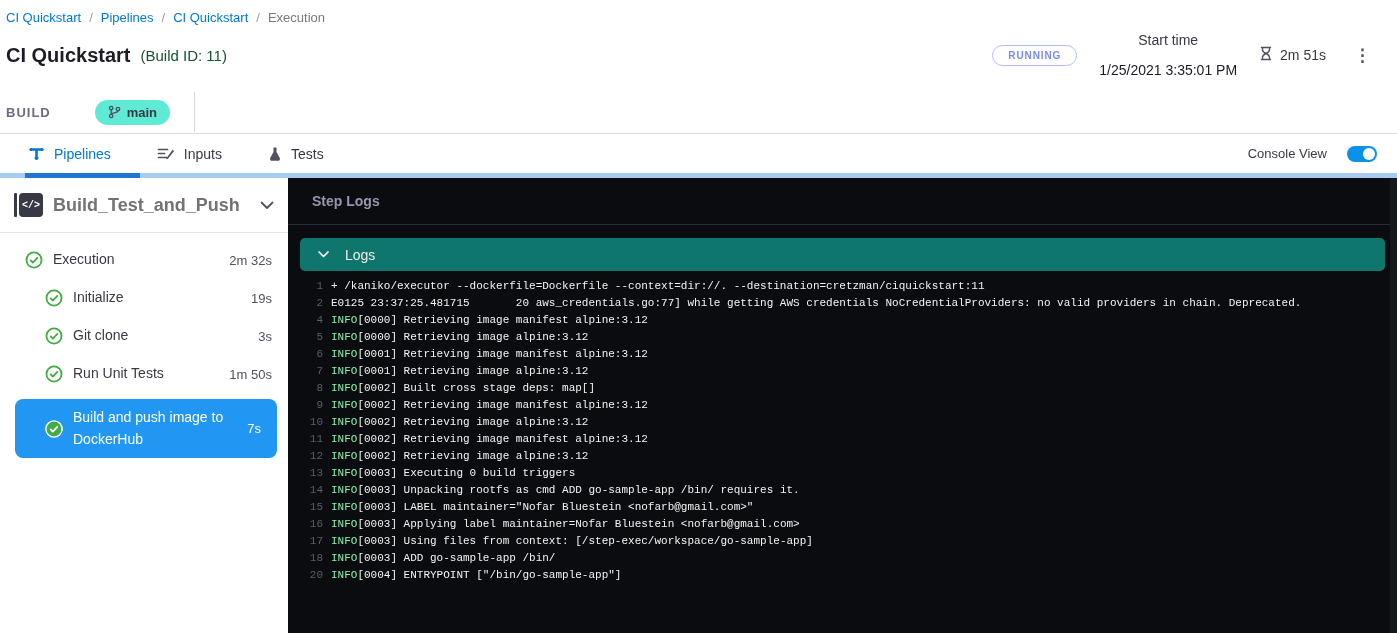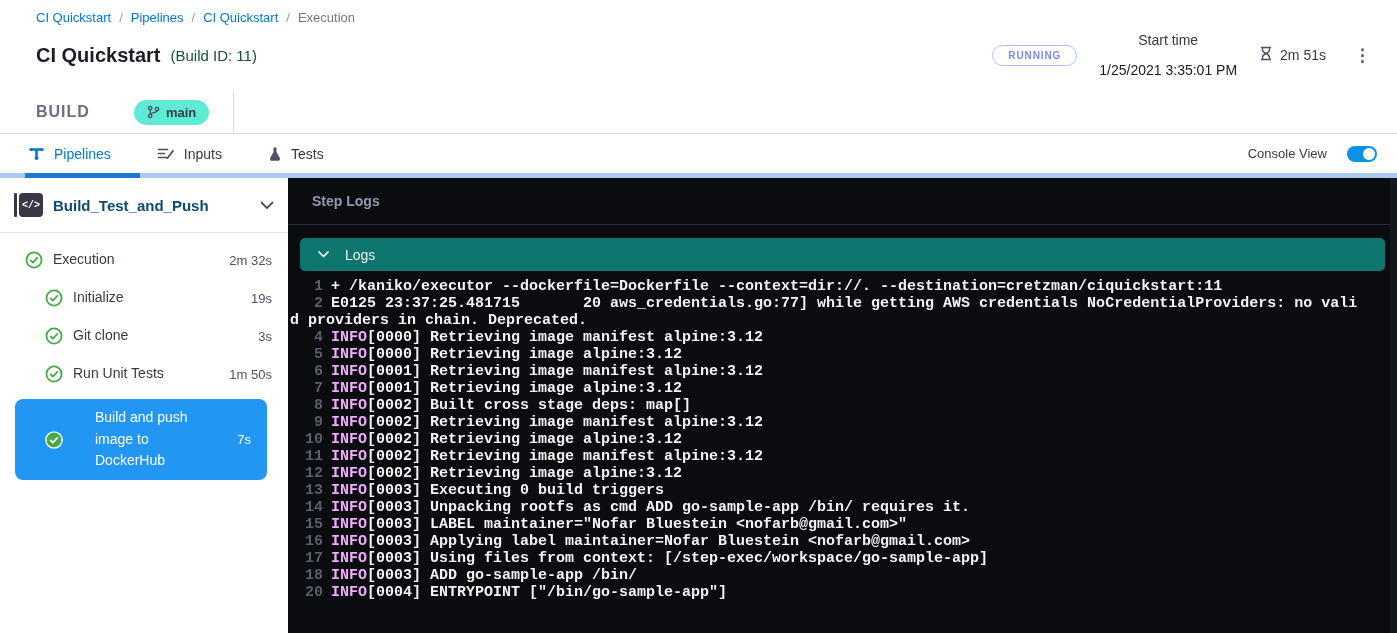--- a/index.html
+++ b/index.html
@@ -2,41 +2,41 @@
 <html><head>
 <meta charset="utf-8">
 <style>
   * { margin:0; padding:0; box-sizing:border-box; }
   html,body { width:1397px; height:633px; overflow:hidden; background:#fff;
     font-family:"Liberation Sans", sans-serif; -webkit-font-smoothing:antialiased; }
 
   .page { width:1397px; height:633px; display:flex; flex-direction:column; }
 
   
-  .top { padding:10px 0 0 36px; background:#fff; }
+  .top { padding:10px 0 0 6px; background:#fff; }
   .breadcrumb { display:flex; align-items:center; gap:8px; font-size:13px; }
   .crumb-link { color:#0278d5; cursor:pointer; }
   .crumb-current { color:#77787f; }
   .crumb-sep { color:#9a9ba9; }
 
   .title-row { display:flex; align-items:center; margin-top:7px; padding-right:20px; }
   .page-title { font-size:20px; font-weight:bold; color:#1c1c28; }
   .build-id { font-size:15px; color:#14532d; margin-left:10px; }
   .title-right { margin-left:auto; display:flex; align-items:center; gap:22px; }
   .status-pill { border:1.5px solid #b3bcf8; color:#7b8af2; font-size:10px; font-weight:bold;
     letter-spacing:.9px; border-radius:12px; padding:4px 15px; background:#fff; }
   .start-group { display:flex; align-items:center; gap:14px; font-size:14px;flex-direction:column; }
   .start-label { color:#383946; }
   .start-value { color:#1c1c28; }
   .elapsed { display:flex; align-items:center; gap:7px; font-size:14px; color:#383946; }
   .kebab { color:#4f5162; font-size:17px; font-weight:bold; line-height:1; cursor:pointer;
     padding:4px 6px; letter-spacing:0; }
 
   .build-row { display:flex; align-items:center; margin-top:13px; height:42px; }
-  .build-label { font-size:16px; font-weight:bold; letter-spacing:1px; color:#6b6d85; }
+  .build-label { font-size:13px; font-weight:bold; letter-spacing:1px; color:#6b6d85; }
   .branch-chip { margin-left:44px; display:flex; align-items:center; gap:6px; background:#5eead4;
     border-radius:13px; padding:5px 13px; cursor:pointer; }
   .branch-name { font-size:13px; font-weight:bold; color:#383946; }
   .vdivider { width:1px; height:40px; background:#d9dae5; margin-left:24px; }
 
   
   .tabbar { border-top:1px solid #d9dae5; height:40px; display:flex; align-items:center;
     padding-left:28px; gap:46px; background:#fff; }
   .tab { display:flex; align-items:center; gap:9px; font-size:14px; color:#383946; cursor:pointer; }
   .tab.active { color:#0278d5; font-weight:500; }
@@ -52,50 +52,50 @@
   
   .content { flex:1; display:flex; min-height:0; }
 
   .sidebar { width:288px; background:#fff; display:flex; flex-direction:column; }
   .sb-header { height:54px; display:flex; align-items:center; padding:0 14px; }
   .stage-icon { display:flex; align-items:center; gap:2px; }
   .stage-icon .bar { width:3px; height:24px; background:#383946; border-radius:1px; }
   .stage-icon .box { width:24px; height:24px; background:#383946; border-radius:4px; color:#fff;
     font-size:10px; font-weight:bold; display:flex; align-items:center; justify-content:center;
     font-family:"Liberation Mono", monospace; }
-  .sb-title { margin-left:10px; font-size:15px; font-weight:bold; color:#0c4a6e; }
+  .sb-title { margin-left:10px; font-size:18px; font-weight:bold; color:#737373; }
   .sb-chevron { margin-left:auto; display:flex; cursor:pointer; }
   .sb-divider { border-bottom:1px solid #e1e3ea; }
 
   .steps { padding-top:14px; }
   .step-row { display:flex; align-items:center; min-height:26px; margin-bottom:12px;
     padding-right:16px; cursor:pointer; }
   .step-row .cicon { flex:0 0 18px; display:flex; }
   .step-label { margin-left:10px; font-size:14px; color:#383946; flex:1; line-height:1.55; }
   .step-duration { font-size:13px; color:#4f5162; margin-left:8px; white-space:nowrap; }
   .step-row.lvl0 { padding-left:25px; }
   .step-row.lvl1 { padding-left:45px; }
-  .step-row.selected { background:#2196f3; border-radius:8px; margin-left:15px; margin-right:21px;
-    padding:8px 16px 8px 30px; min-height:58px;gap:22px; }
+  .step-row.selected { background:#2196f3; border-radius:8px; margin-left:15px; margin-right:11px;
+    padding:8px 16px 8px 30px; min-height:58px; }
   .step-row.selected .step-label { color:#fff; max-width:172px; }
   .step-row.selected .step-duration { color:#fff; }
 
   
   .logpanel { flex:1; background:#0a0c0f; position:relative; overflow:hidden; }
   .steplogs-header { height:47px; display:flex; align-items:center; padding-left:24px;
     font-size:14px; font-weight:bold; color:#9597b0; border-bottom:1px solid #272e37;text-align:right; }
   .logs-bar { margin:13px 12px 0 12px; height:33px; background:#0f766e; border-radius:5px;
     display:flex; align-items:center; padding-left:18px; gap:16px; cursor:pointer; }
   .logs-bar-title { color:#eceded; font-size:14px; }
   .logs { margin-top:7px; padding:0 35px 0 2px;
-    font-family:"Liberation Mono", monospace; font-size:15px; line-height:17px; font-weight:bold; }
+    font-family:"Liberation Mono", monospace; font-size:11px; line-height:17px; font-weight:normal; }
   .log-line { white-space:pre-wrap; word-break:break-all; color:#f2f3f3; }
   .log-line .ln { display:inline-block; width:33px; margin-right:8px; text-align:right;
     color:#565f6b; }
-  .log-line .lvl { color:#f0abfc;margin-top:42px; }
+  .log-line .lvl { color:#86efac;margin-top:42px; }
   .scroll-track { position:absolute; top:0; right:0; bottom:0; width:7px; background:#14171b; }
 </style>
 </head>
 <body>
 
 <div class="page">
 
   <header class="top">
     <nav class="breadcrumb" id="breadcrumb">
         <span class="crumb-link">CI Quickstart</span>

